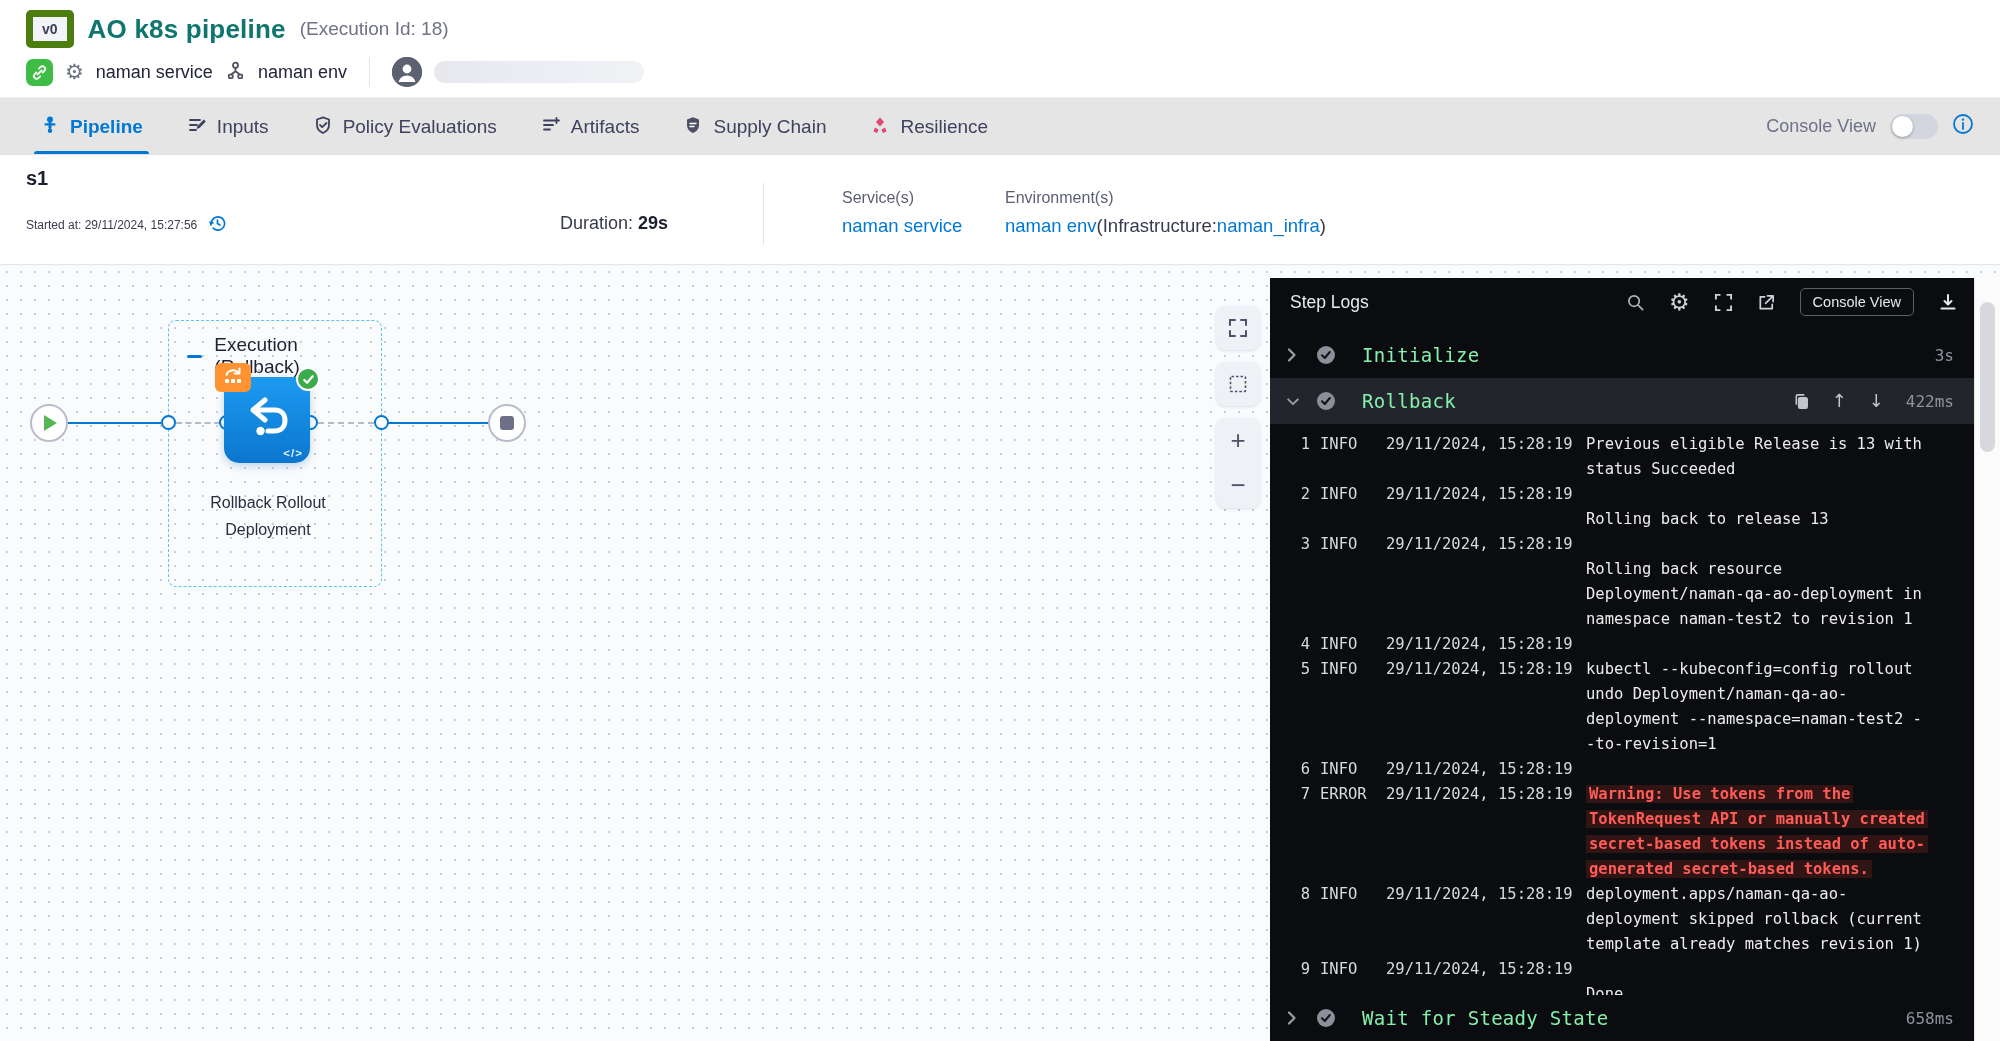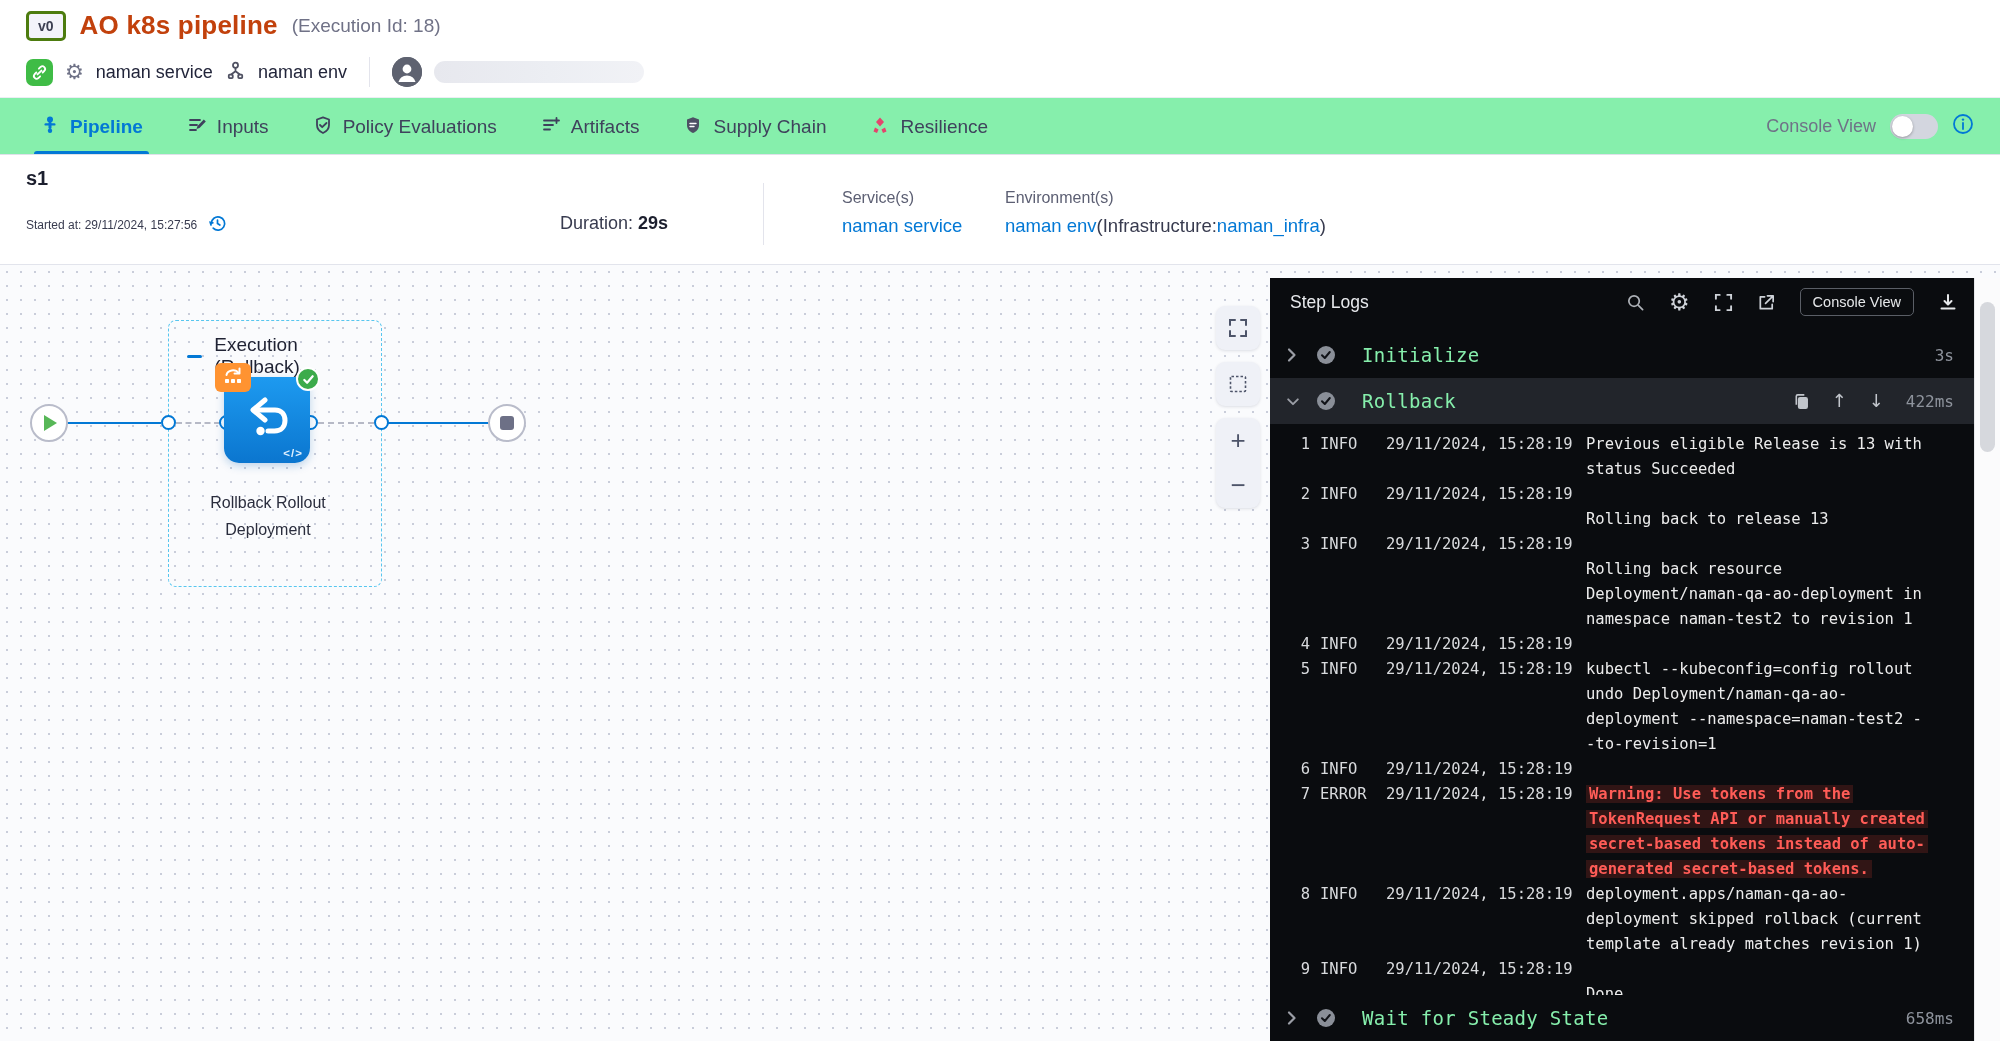--- a/index.html
+++ b/index.html
@@ -3,32 +3,32 @@
 <meta charset="utf-8">
 <style>
   * { margin:0; padding:0; box-sizing:border-box; }
   html,body { background:#fff; }
   body { font-family:"Liberation Sans","DejaVu Sans",sans-serif; color:#22253a; }
   .app { position:relative; width:2000px; height:1041px; overflow:hidden; background:#fff; }
 
   
   .topbar { position:absolute; left:0; top:0; width:100%; height:98px; background:#fff; border-bottom:1px solid #ecedf4; }
   .title-row { position:absolute; left:26px; top:10px; display:flex; align-items:center; gap:14px; }
-  .v-badge { font-size:14px; font-weight:600; color:#3c3f52; background:#f3f3fa; border:3px solid #4d7c0f; border-radius:5px; padding:4px 9px; }
-  .page-title { font-size:26px; font-weight:700; color:#c2410c; letter-spacing:.2px; }
+  .v-badge { font-size:14px; font-weight:600; color:#3c3f52; background:#f3f3fa; border:7px solid #4d7c0f; border-radius:5px; padding:4px 9px; }
+  .page-title { font-size:26px; font-weight:700; color:#0f766e; letter-spacing:.2px; }
   .exec-id { font-size:19px; color:#707287; }
   .meta-row { position:absolute; left:26px; top:56px; display:flex; align-items:center; gap:12px; height:32px; }
   .meta-label { font-size:18px; color:#22253a; }
   .cd-chip { width:27px; height:27px; border-radius:7px; background:#3fbc46; display:flex; align-items:center; justify-content:center; }
   .vdiv { width:1px; height:30px; background:#e3e4ec; margin:0 10px; }
   .avatar { width:30px; height:30px; border-radius:50%; background:#5e6270; display:flex; align-items:center; justify-content:center; }
   .redacted { width:210px; height:22px; border-radius:11px; background:linear-gradient(90deg,#e7e8ee 0%,#eceef3 55%,#f1f2f6 100%); }
 
   
-  .tabbar { position:absolute; left:0; top:98px; width:100%; height:57px; background:#86efac; border-bottom:1px solid #dfe1ea; display:flex; align-items:stretch; padding:0 26px 0 40px; }
+  .tabbar { position:absolute; left:0; top:98px; width:100%; height:57px; background:#e5e5e5; border-bottom:1px solid #dfe1ea; display:flex; align-items:stretch; padding:0 26px 0 40px; }
   .tab { display:flex; align-items:center; gap:10px; margin-right:44px; font-size:19px; font-weight:500; color:#3f425c; cursor:pointer; position:relative; padding-top:2px; }
   .tab svg { flex:0 0 auto; }
   .tab.active { color:#0278d5; font-weight:600; }
   .tab.active::after { content:""; position:absolute; left:-6px; right:-6px; bottom:0; height:3px; border-radius:3px 3px 0 0; background:#0278d5; }
   .tabbar-right { margin-left:auto; display:flex; align-items:center; gap:14px; }
   .cv-label { font-size:18px; color:#6f7287; }
   .toggle { width:48px; height:25px; border-radius:13px; background:#d3d6df; position:relative; cursor:pointer; }
   .toggle .knob { position:absolute; left:2px; top:2px; width:21px; height:21px; border-radius:50%; background:#fff; box-shadow:0 1px 3px rgba(0,0,0,.3); }
 
   

